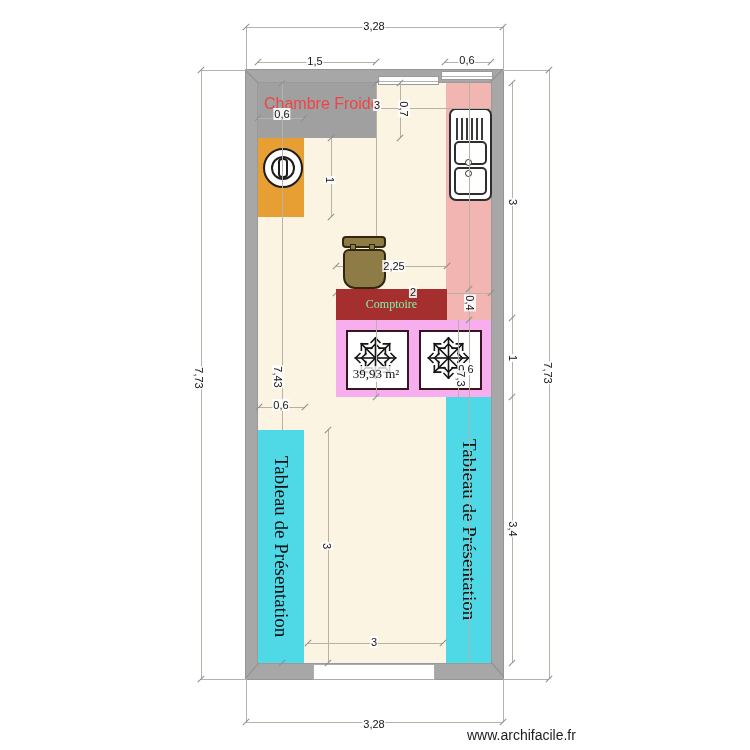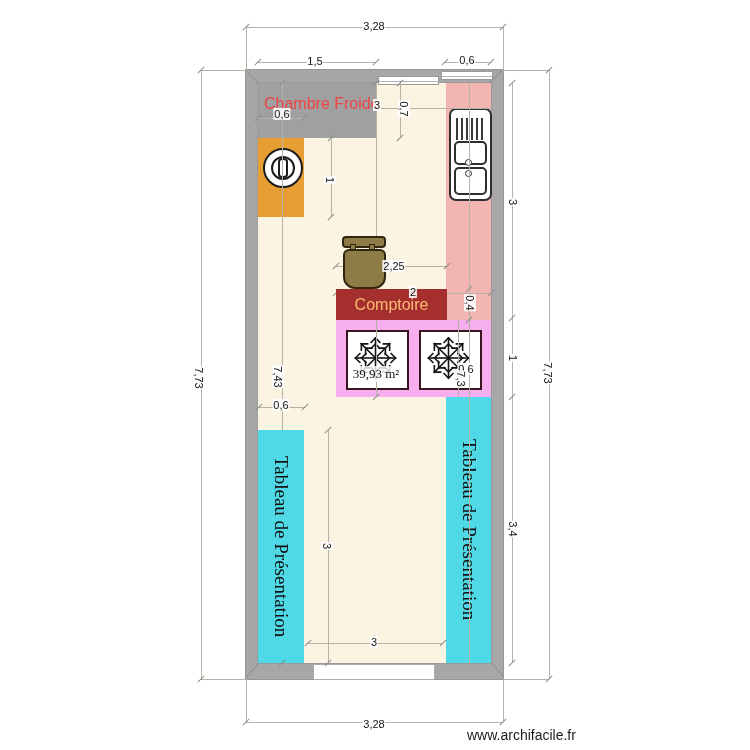--- a/index.html
+++ b/index.html
@@ -33,21 +33,21 @@
               border-radius:50%;background:#fff;}
   #faucet{position:absolute;left:13px;top:8px;width:6px;height:16px;border:2px solid #1d1d1d;
           border-radius:4px;background:#fff;}
   #chair-back{left:342px;top:236px;width:40px;height:8px;background:#8d7c45;border:2px solid #31270f;
               border-radius:4px;z-index:7;}
   .chair-peg{position:absolute;top:244px;width:4px;height:6px;background:#8d7c45;border:1px solid #31270f;z-index:7;}
   #chair-body{left:343px;top:249px;width:39px;height:36px;background:#8d7c45;border:2px solid #31270f;
               border-radius:6px 6px 12px 12px;z-index:7;}
   #counter{left:336px;top:289px;width:111px;height:31px;background:#a42f2e;z-index:7;
            display:flex;align-items:center;justify-content:center;}
-  #counter span{font-family:Liberation Sans, sans-serif;font-size:16px;color:#fdba74;}
+  #counter span{font-family:Liberation Serif, serif;font-size:12px;color:#86efac;}
   .freezer{position:absolute;top:330px;width:59px;height:56px;background:#fff;border:2px solid #3a1520;z-index:4;}
   .board{position:absolute;background:#4fd9e6;z-index:4;display:flex;align-items:center;justify-content:center;}
   .board span{writing-mode:vertical-rl;font-family:"Liberation Serif",serif;font-size:19px;color:#101010;
               white-space:nowrap;}
   .window{position:absolute;background:#fff;border:1px solid #9a9a9a;z-index:3;}
   .window i{position:absolute;left:0;top:50%;width:100%;height:1px;background:#b3b3b3;}
   #door-opening{left:313px;top:664px;width:120px;height:14px;background:#fff;border:1px solid #ababab;z-index:3;}
   
   #cold-room-label{left:264px;top:95px;font-size:16px;color:#ef4444;z-index:9;}
   #area-label{left:376px;top:374px;transform:translate(-50%,-50%);font-family:"Liberation Serif",serif;

